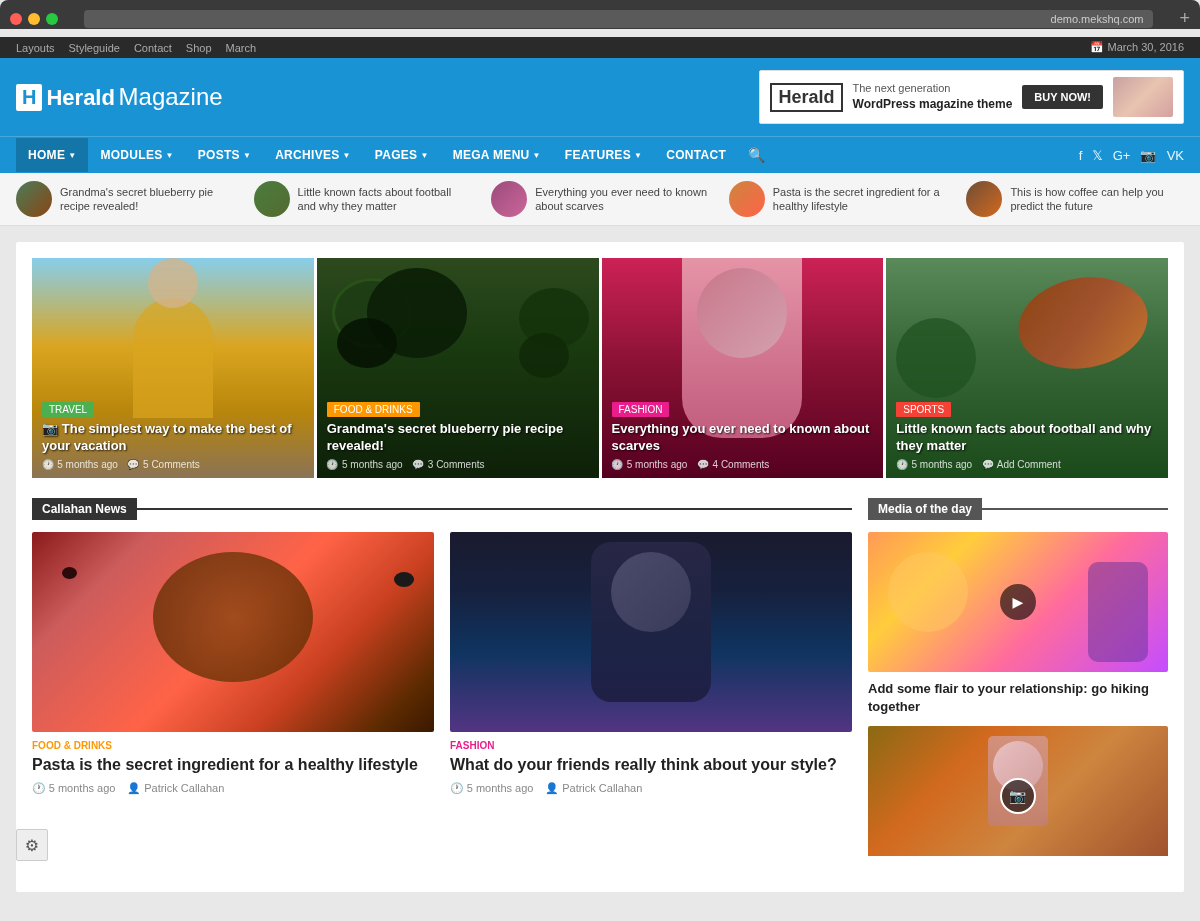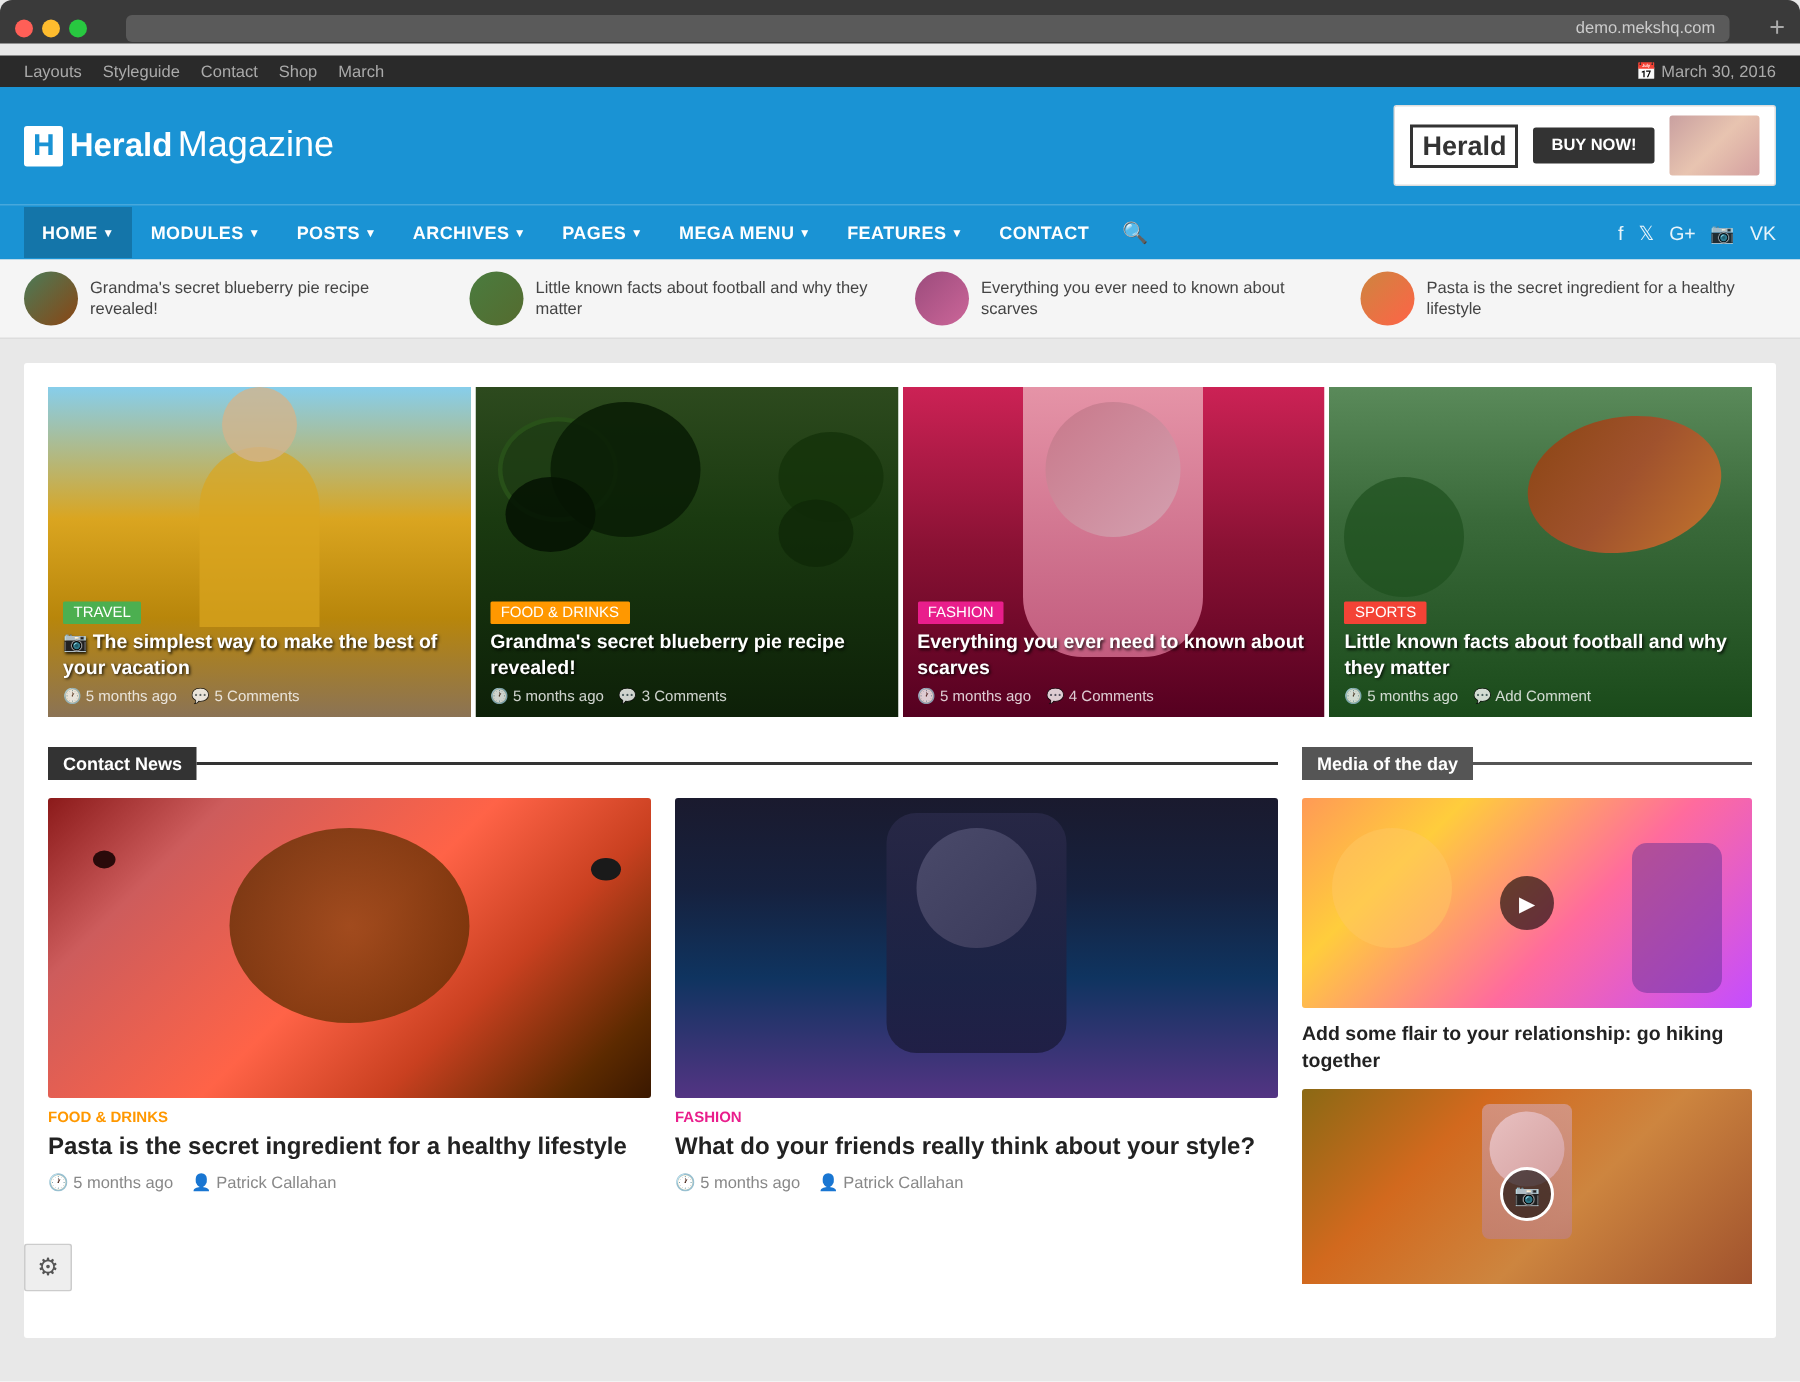--- a/index.html
+++ b/index.html
@@ -141,20 +141,24 @@
 <div class="header">
   <div class="logo">
     <div class="logo-icon">H</div>
     <div>
       <span class="logo-bold" style="color:white;font-size:22px;">Herald</span>
       <span class="logo-text">Magazine</span>
     </div>
   </div>
   <div class="header-ad">
     <div class="ad-logo">Herald</div>
+    <div class="ad-text">
+      <span>The next generation</span>
+      <strong>WordPress magazine theme</strong>
+    </div>
     <div class="ad-btn">BUY NOW!</div>
     <div class="ad-img" style="background:linear-gradient(135deg,#c9a0a0,#e8c4b0,#d4a0a0);"></div>
   </div>
 </div>
 
 <div class="main-nav">
   <div class="nav-links">
     <div class="nav-item active">HOME <span class="nav-arrow">▼</span></div>
     <div class="nav-item">MODULES <span class="nav-arrow">▼</span></div>
     <div class="nav-item">POSTS <span class="nav-arrow">▼</span></div>
@@ -184,20 +188,24 @@
     <span class="ticker-text">Little known facts about football and why they matter</span>
   </div>
   <div class="ticker-item">
     <div class="thumb-scarves" style="background:linear-gradient(135deg,#9b4b7c,#cc6699);"></div>
     <span class="ticker-text">Everything you ever need to known about scarves</span>
   </div>
   <div class="ticker-item">
     <div class="thumb-pasta" style="background:linear-gradient(135deg,#cd853f,#ff6347);"></div>
     <span class="ticker-text">Pasta is the secret ingredient for a healthy lifestyle</span>
   </div>
+  <div class="ticker-item">
+    <div class="thumb-coffee" style="background:linear-gradient(135deg,#6f4e37,#d2691e);"></div>
+    <span class="ticker-text">This is how coffee can help you predict the future</span>
+  </div>
 </div>
 
 <div class="main-wrapper">
   <div class="content-box">
 
     <div class="featured-grid">
 
       <div class="featured-item">
         <div class="featured-bg img-travel" style="background: linear-gradient(to bottom, #87ceeb 0%, #daa520 40%, #b8860b 70%, #8b7355 100%); height:220px; position:relative; overflow:hidden;">
 
@@ -260,21 +268,21 @@
             <span>💬 Add Comment</span>
           </div>
         </div>
       </div>
     </div>
 
     <div class="sections-row">
 
       <div class="breaking-news" style="grid-column: span 2;">
         <div class="section-header">
-          <div class="section-title">Contact News</div>
+          <div class="section-title">Callahan News</div>
           <div class="section-line"></div>
         </div>
         <div class="bn-grid">
 
           <div class="bn-article">
             <div class="bn-img" style="height:200px;border-radius:2px;margin-bottom:8px;background:linear-gradient(135deg, #8b1a1a 0%, #cd5c5c 20%, #ff6347 50%, #c94020 70%, #5c2a00 90%, #3a1800 100%); position:relative;overflow:hidden;">
               <div style="position:absolute;top:20px;left:50%;transform:translateX(-50%);width:160px;height:130px;background:radial-gradient(circle,#8b4513,#5c2a00);border-radius:50%;opacity:0.8;"></div>
               <div style="position:absolute;top:40px;right:20px;width:20px;height:15px;background:#1a1a1a;border-radius:50%;"></div>
               <div style="position:absolute;top:35px;left:30px;width:15px;height:12px;background:#2a0a0a;border-radius:50%;"></div>
             </div>

